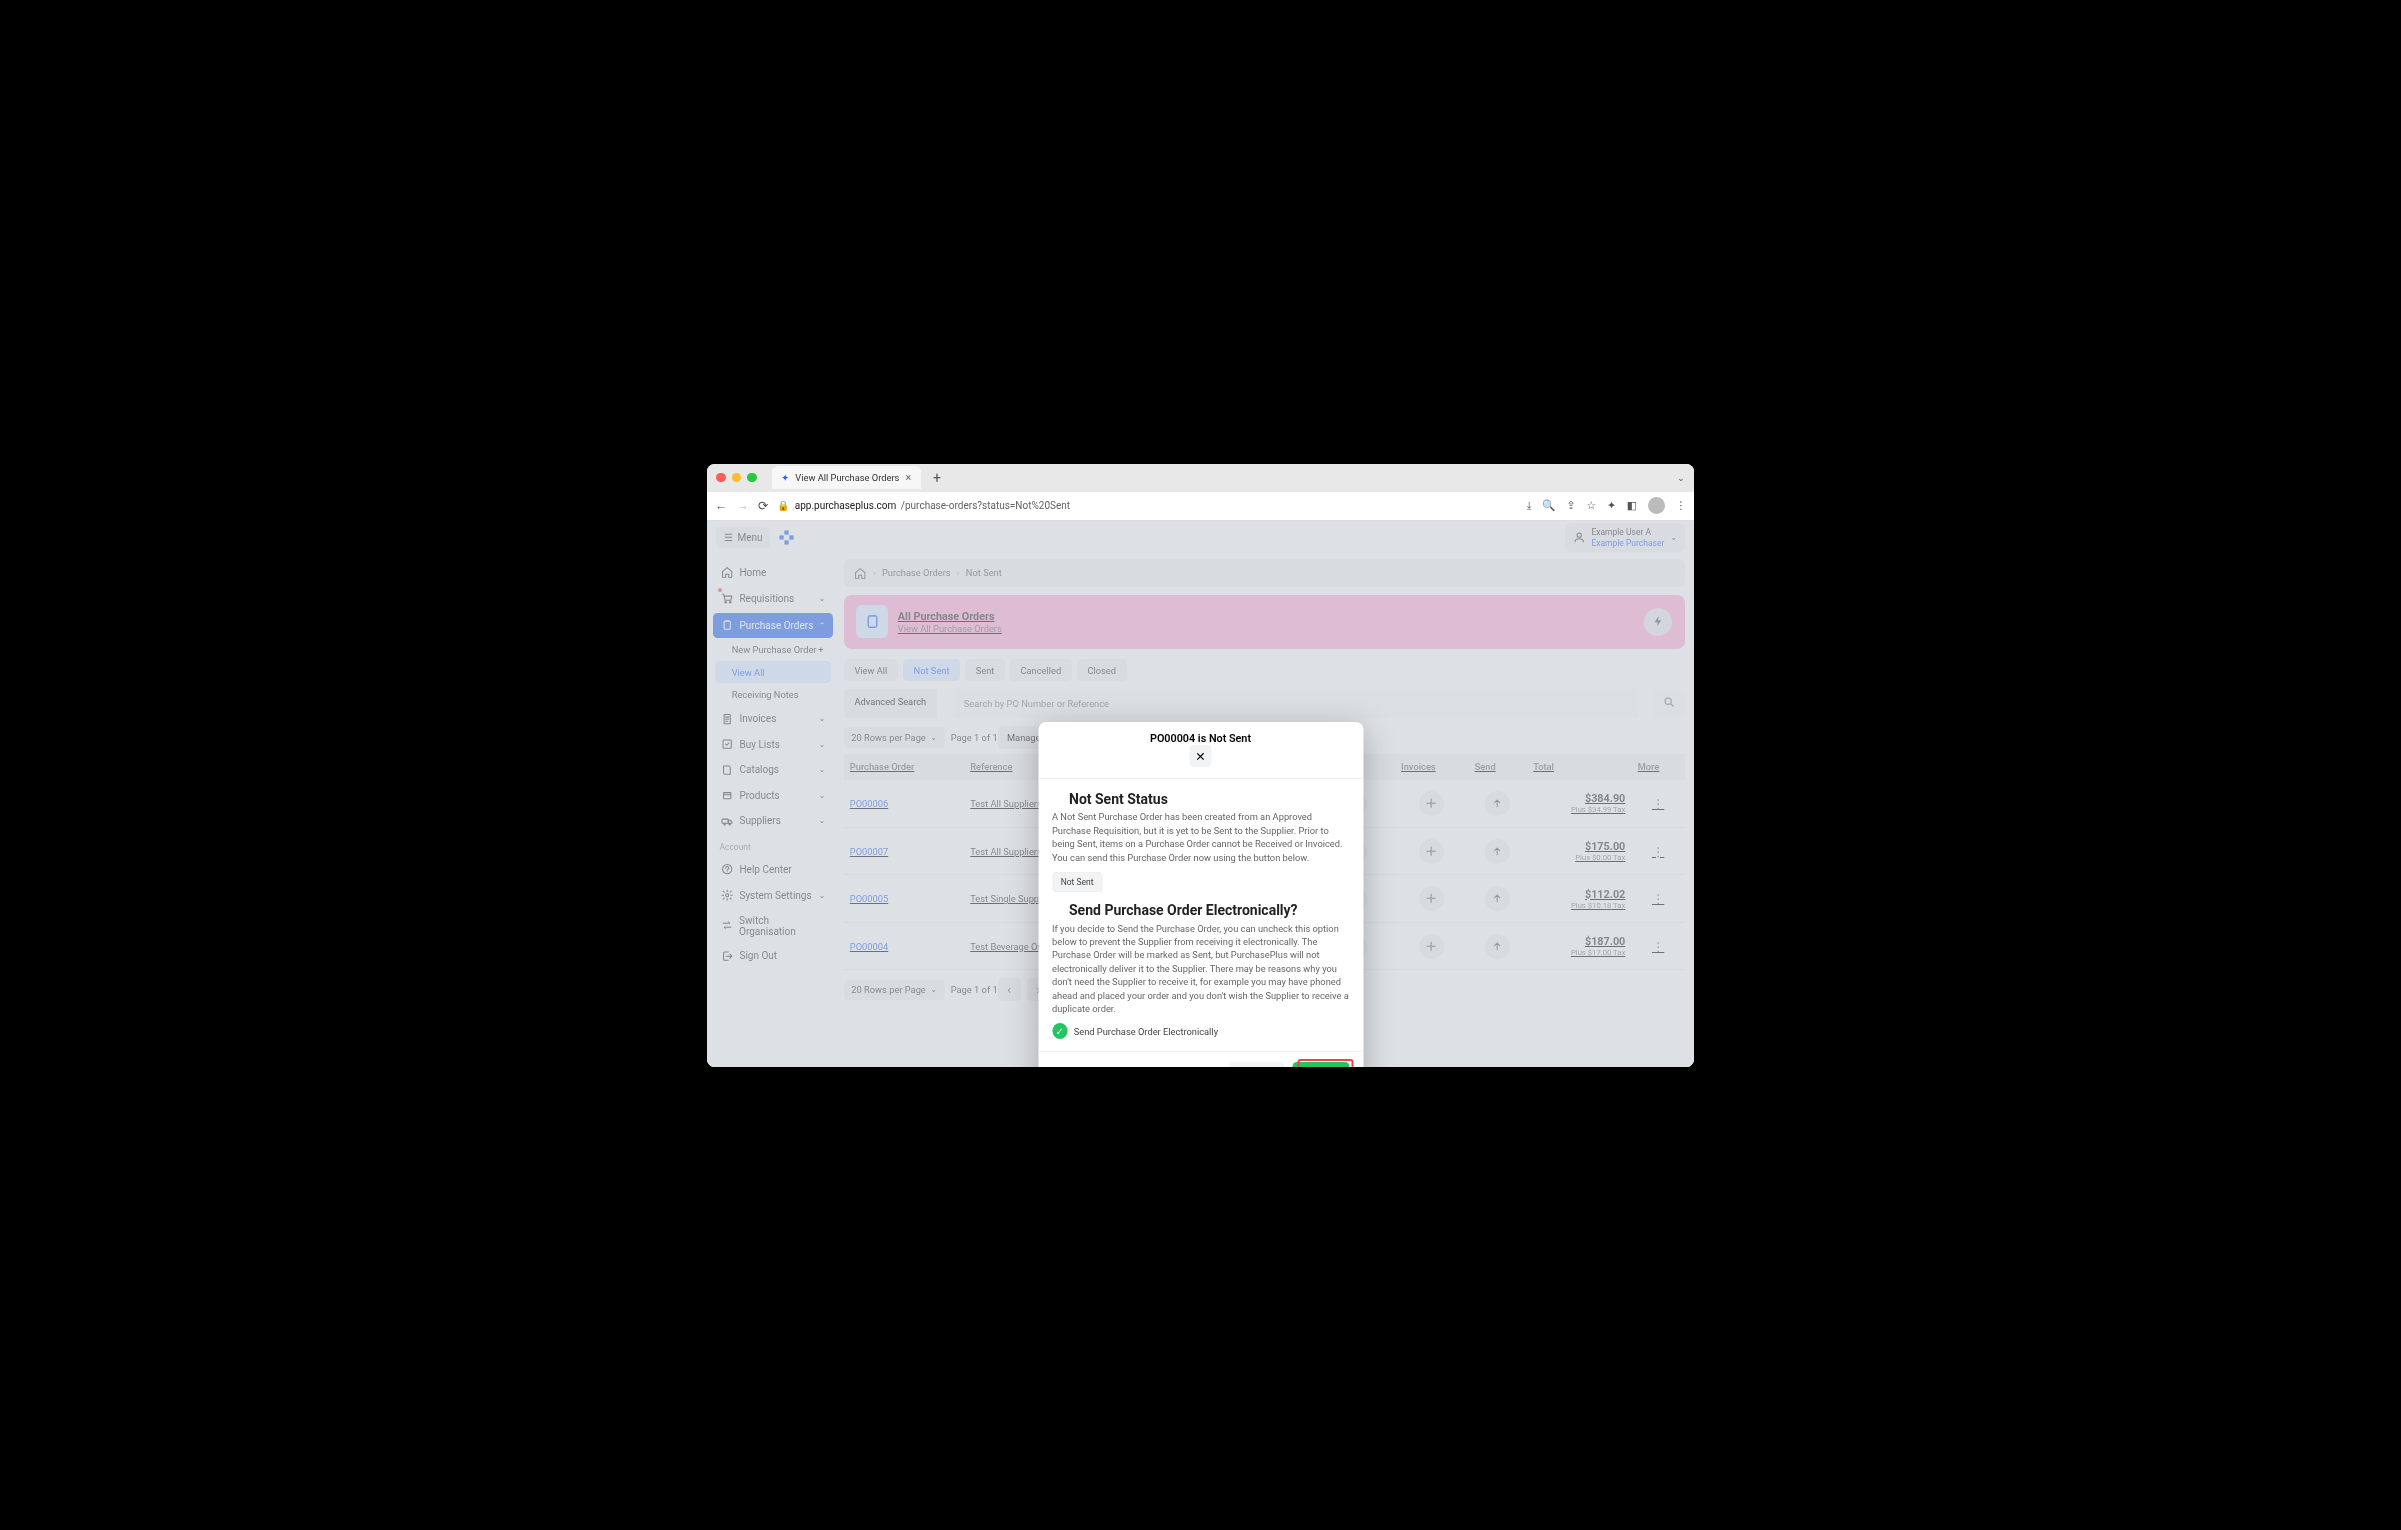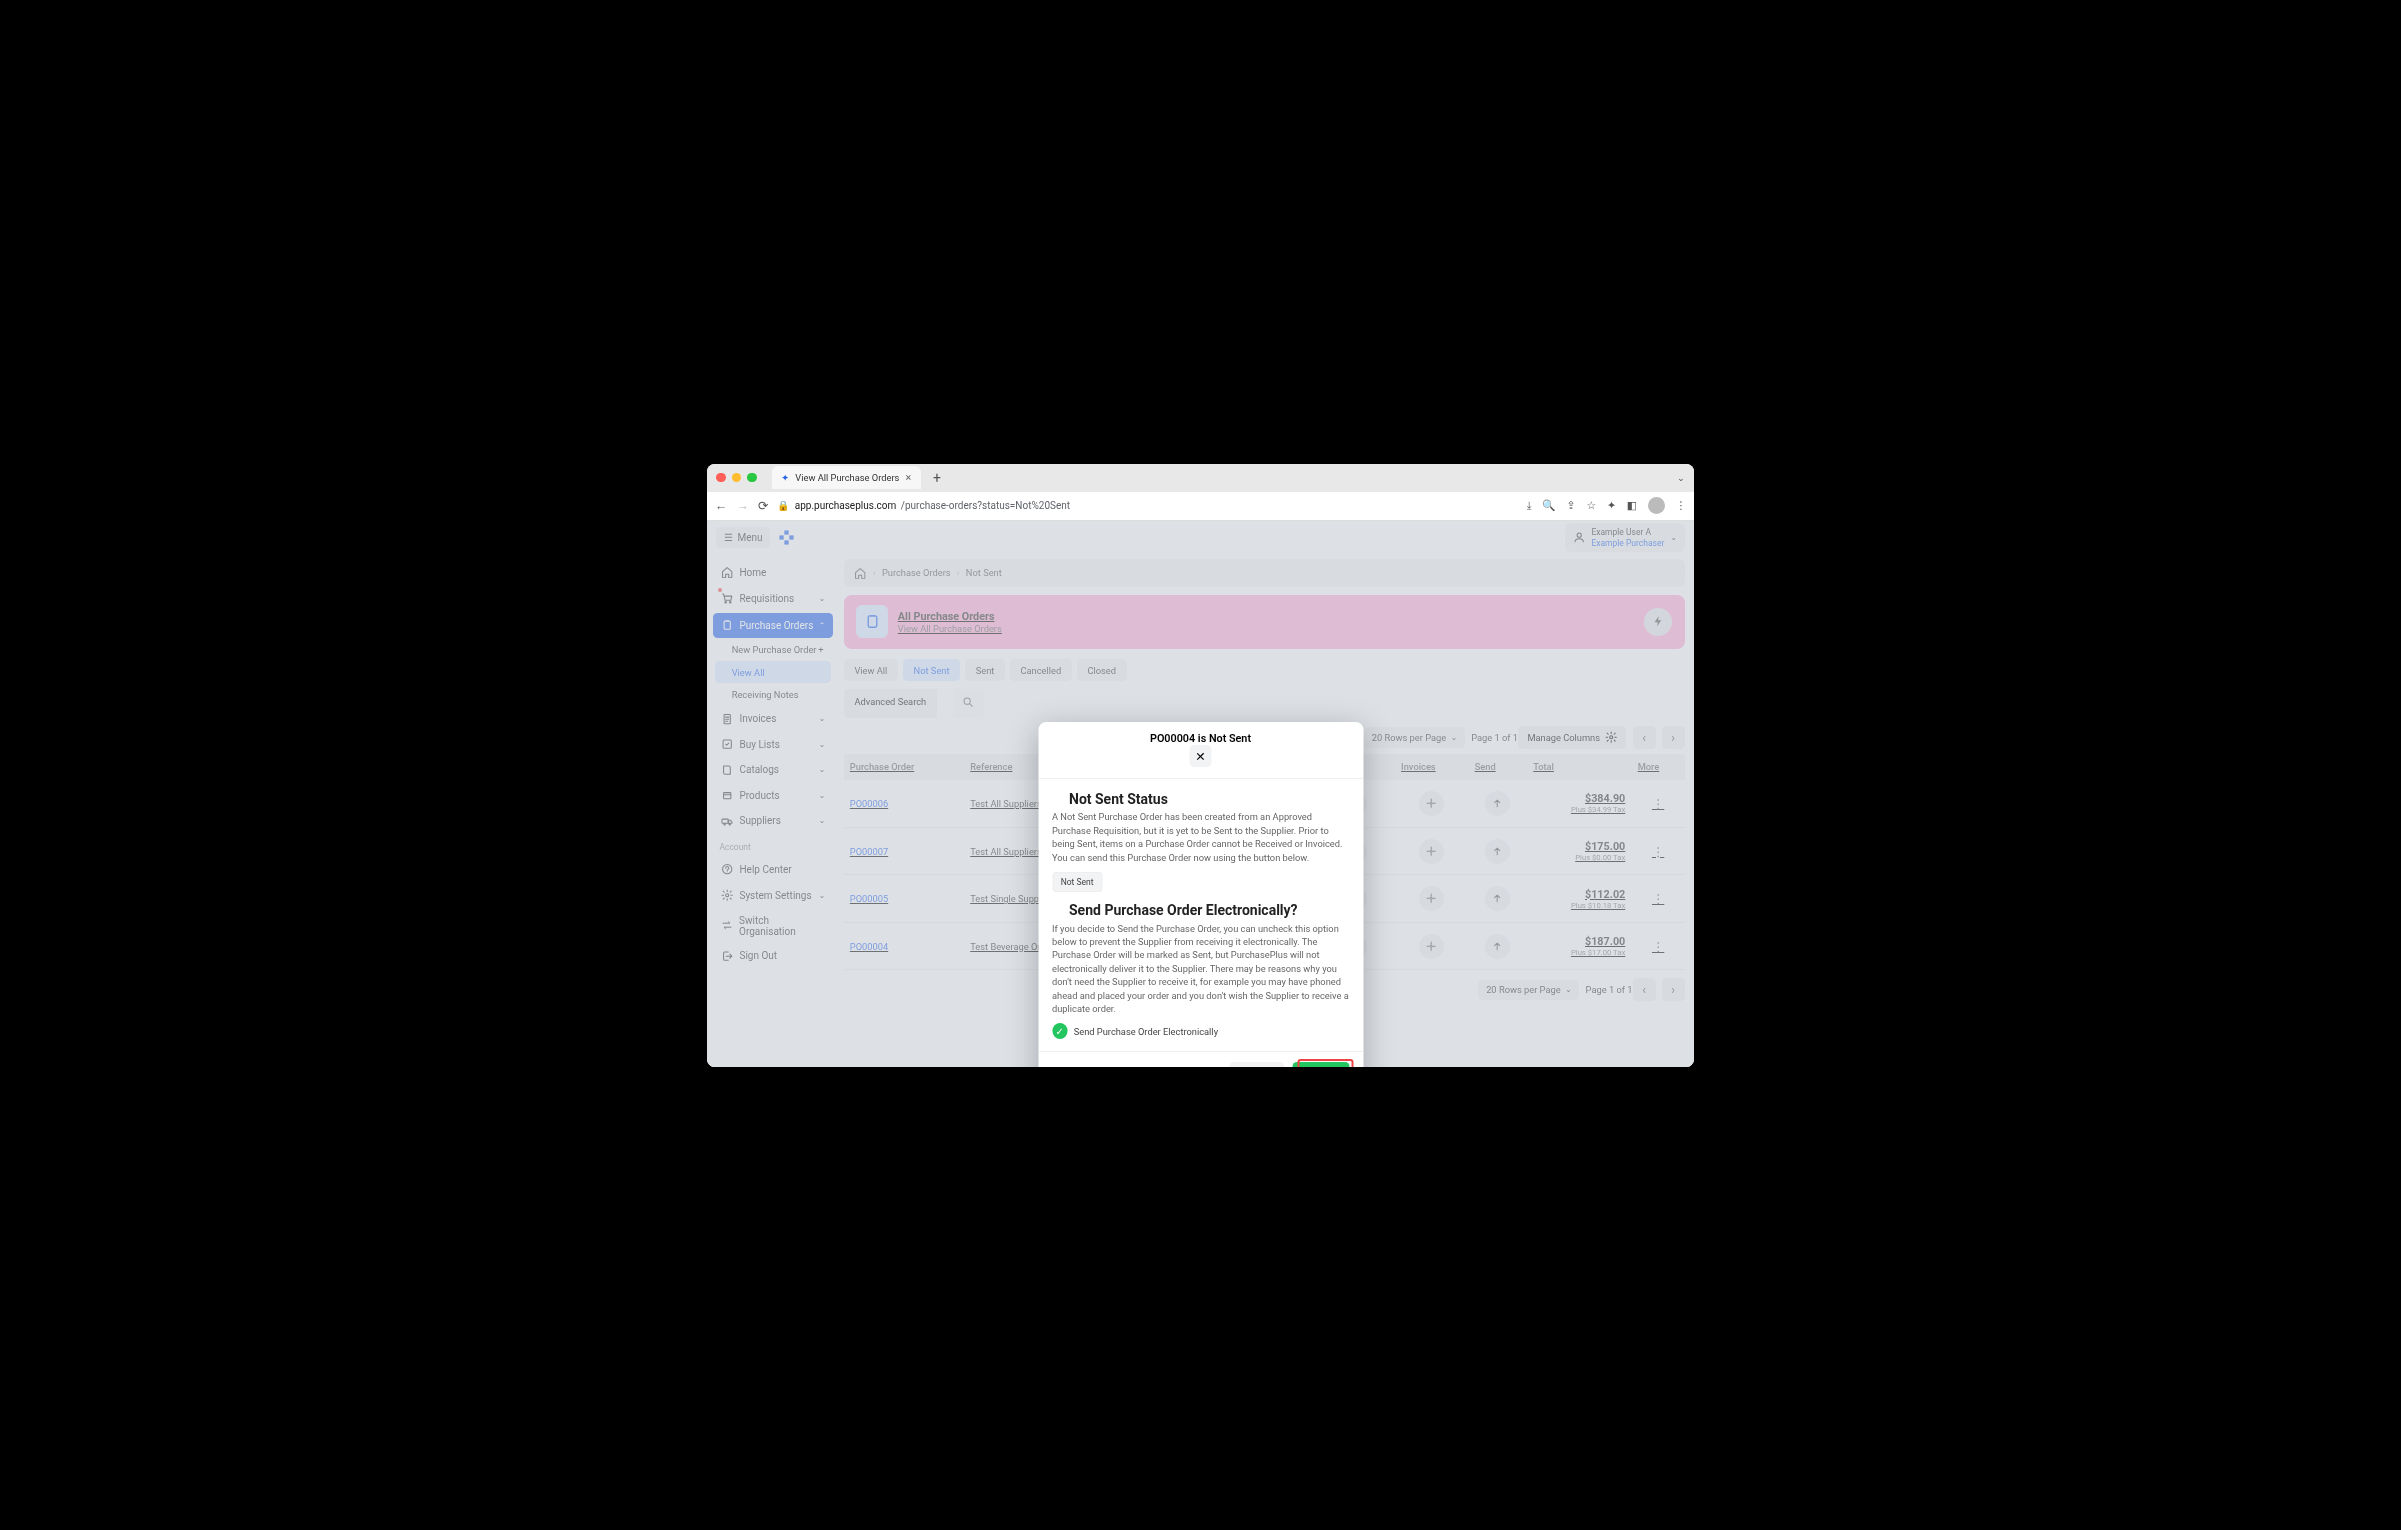--- a/index.html
+++ b/index.html
@@ -48,21 +48,21 @@
 .header-title { font-size:10.8px; font-weight:700; color:#333; }
 .header-sub { font-size:9.3px; color:#666; }
 .bolt-btn { width:28px;height:28px;border-radius:50%;background:#dfe3e8;display:flex;align-items:center;justify-content:center;color:#555;cursor:pointer;}
 .tabs-row { display:flex; gap:4.6px; padding:3.1px 0 7.7px; flex-wrap:wrap; }
 .pill { padding:5.4px 10.8px; border-radius:4.6px; background:#ebeef2; font-size:9.3px; cursor:pointer; color:#333;}
 .pill.active { background:#d6e4ff; color:#2563eb; }
 .search-row { display:flex; gap:16px; margin-bottom:7.7px; }
 .adv-search { padding:7px 10.8px; background:#ebeef2; font-size:9.3px; border-radius:4.6px 0 0 4.6px; cursor:pointer; }
 .search-input { flex:1; border:none; background:#f1f3f6; font-size:9.3px; padding:7px 10.8px; border-radius:0; color:#555; }
 .search-icon-box { padding:7px 9.3px; background:#f1f3f6; border-radius:0 4.6px 4.6px 0; color:#666;}
-.pager-row { display:flex; justify-content:flex-end; align-items:center; margin-bottom:4.6px; }
+.pager-row { display:flex; justify-content:flex-start; align-items:center; margin-bottom:4.6px; }
 .rows-sel { display:flex; gap:4.6px; align-items:center; font-size:9.3px; color:#333; padding:4.6px 7.7px; background:#ebeef2; border-radius:4.6px; cursor:pointer;}
 .page-info { font-size:9.3px; color:#333; margin-left:6.2px; }
 .pager-right { display:flex; gap:6.2px; align-items:center; }
 .manage-cols { display:flex; gap:4.6px; align-items:center; padding:5.4px 9.3px; background:#e8ebf0; border-radius:4.6px; font-size:9.3px; cursor:pointer; }
 .pg-btn { width:23px;height:23px;display:flex;align-items:center;justify-content:center;background:#e8ebf0;border-radius:4.6px;color:#555;cursor:pointer;}
 .table { width:100%; border-collapse:collapse; font-size:9.3px;text-decoration:underline; }
 .table th { text-align:left; padding:7.7px 6.2px; color:#666; font-weight:500; background:#ebeef2; }
 .table td { padding:10.8px 6.2px; border-bottom:0.8px solid #e6e8ec; color:#333; vertical-align:middle;}
 .po-link { color:#2563eb; cursor:pointer; }
 .status-chip { display:inline-block; padding:3.1px 7.7px; background:#e8ebf0; border-radius:9.3px; font-size:8.5px; }
@@ -328,20 +328,21 @@
         <div class="tabs-row">
           <div class="pill">View All</div>
           <div class="pill active">Not Sent</div>
           <div class="pill">Sent</div>
           <div class="pill">Cancelled</div>
           <div class="pill">Closed</div>
         </div>
 
         <div class="search-row">
           <div class="adv-search">Advanced Search</div>
+          <input class="search-input" placeholder="Search by PO Number or Reference" style="">
           <div class="search-icon-box">
             <svg class="ico" viewBox="0 0 24 24">
                 <circle cx="10" cy="10" r="6"></circle>
                 <path d="M20 20l-5-5"></path>
               </svg>
           </div>
         </div>
 
         <div class="pager-row">
           <div style="display:flex;align-items:center;">

